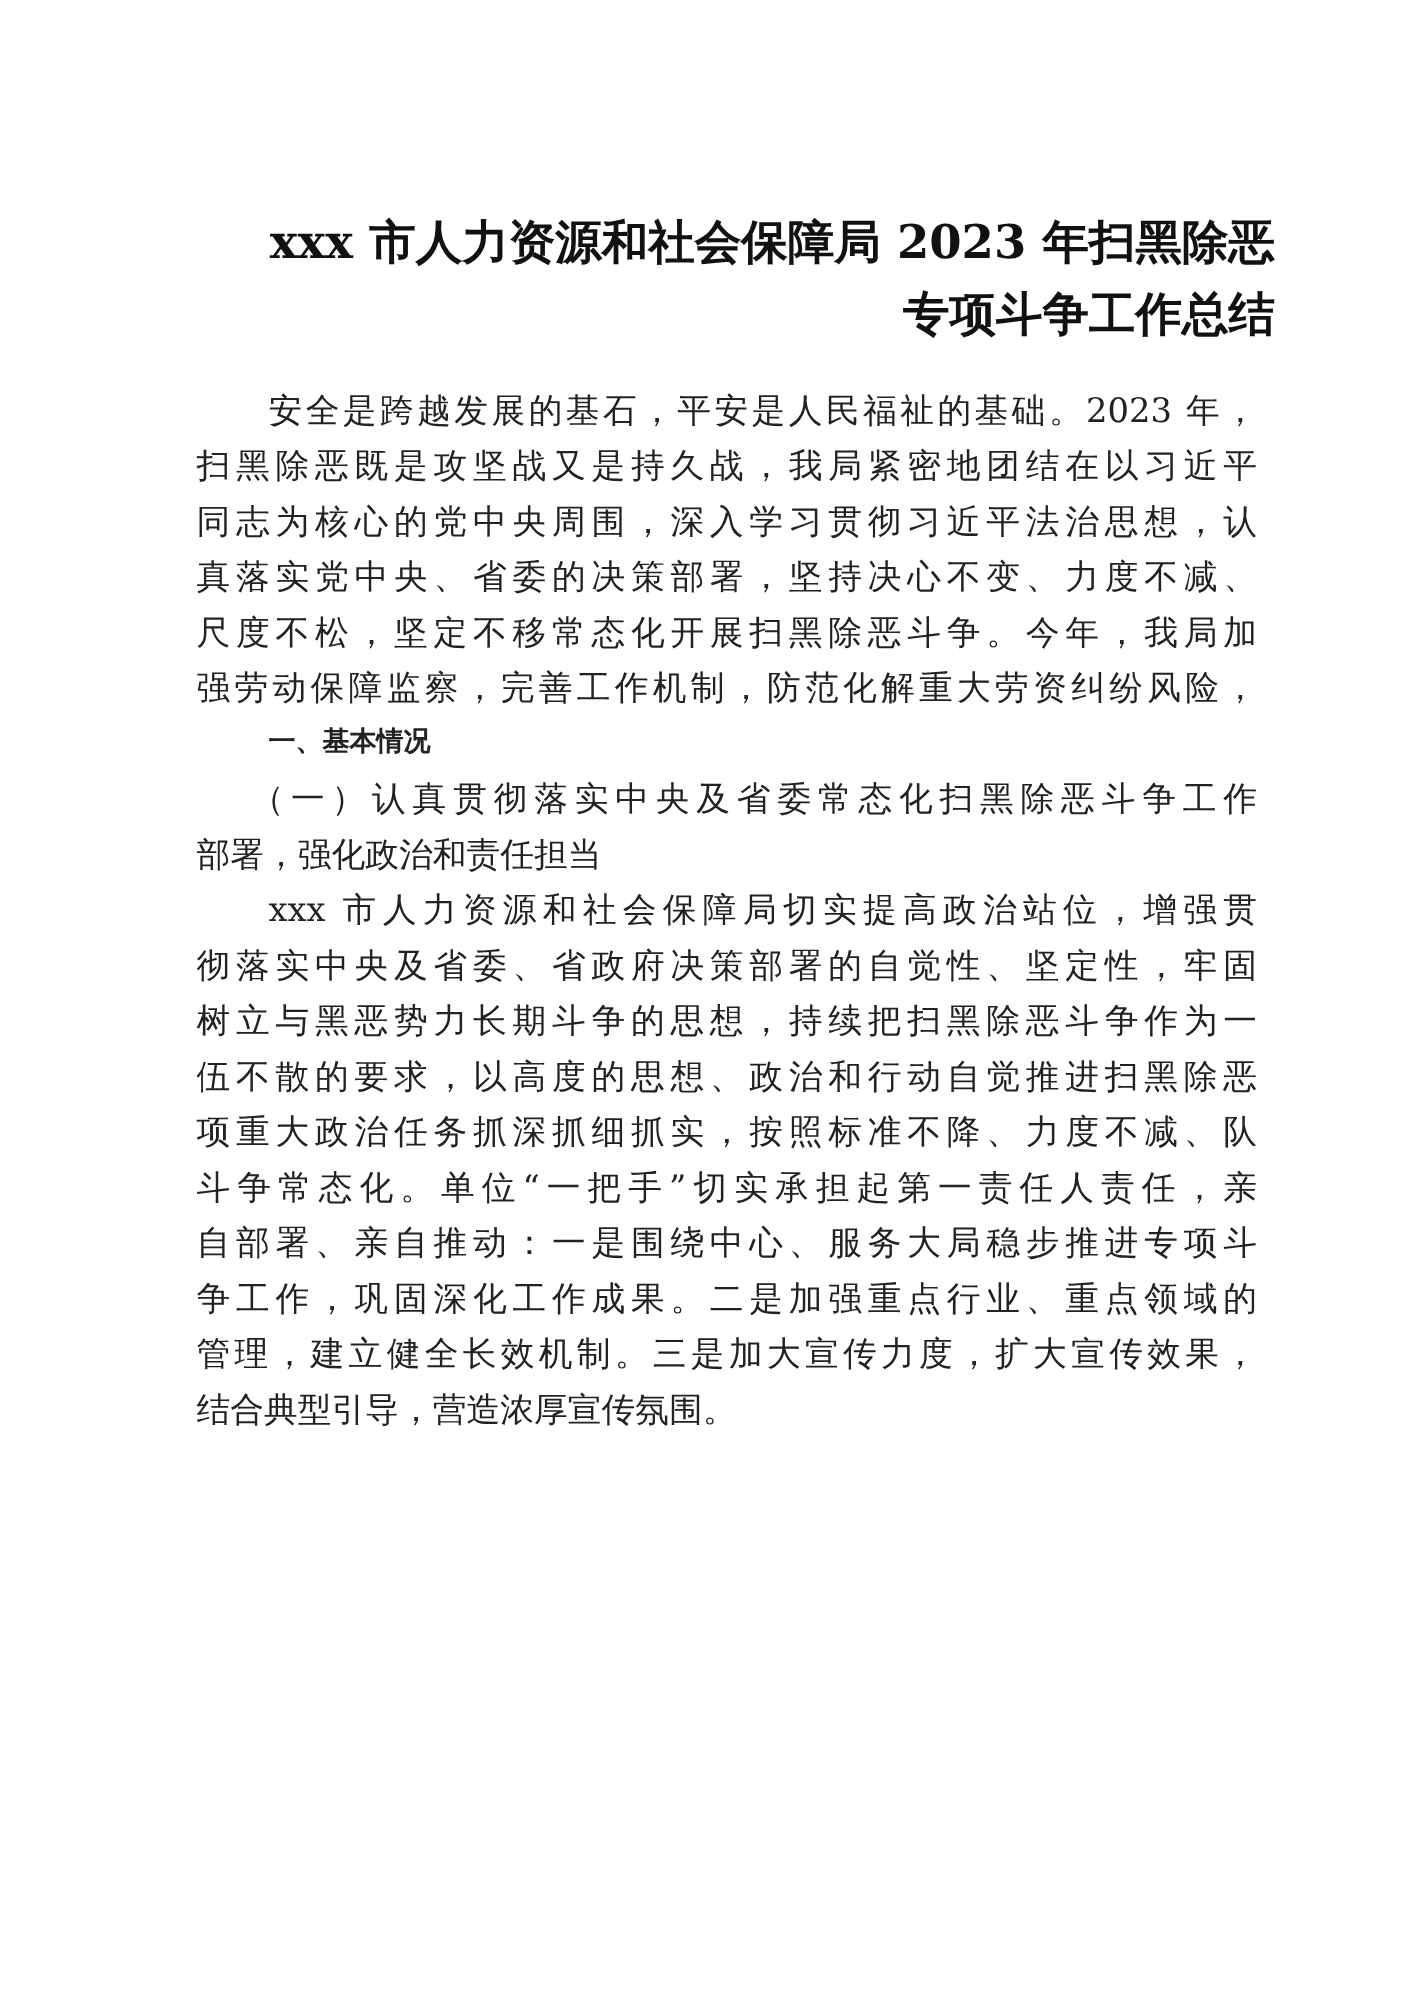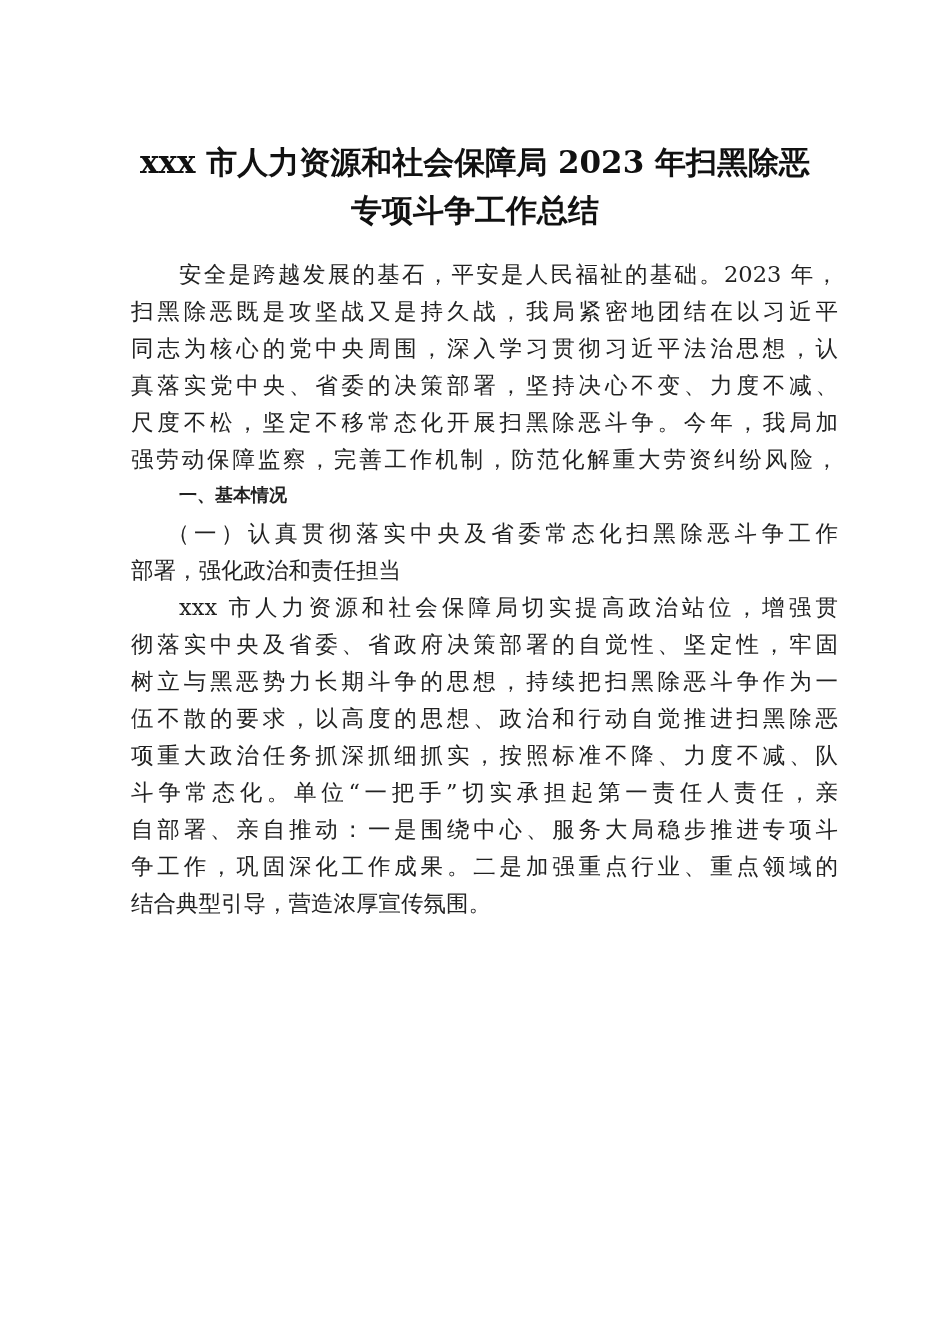--- a/index.html
+++ b/index.html
@@ -3,21 +3,21 @@
 <meta charset="utf-8">
 <style>
   html, body { margin: 0; padding: 0; background: #ffffff; }
   body { width: 950px; height: 1344px; position: relative; overflow: hidden; }
   .page {
     position: absolute; left: 0; top: 0; width: 950px; height: 1344px;
     background: #ffffff; color: #1a1a1a;
   }
   .title {
     position: absolute; left: 100px; width: 750px; top: 138px;
-    text-align: center;
+    text-align: right;
     font-family: "DejaVu Serif", "Liberation Serif", serif;
     font-weight: bold; font-size: 31px; line-height: 48px; color: #111;
     letter-spacing: 0px;
   }
   .title div { white-space: nowrap; }
   .body {
     position: absolute; left: 118px; width: 720px; top: 256px;
     font-family: "DejaVu Serif", "Liberation Serif", serif;
     font-size: 22.5px; line-height: 37px; color: #222;
   }
@@ -60,17 +60,18 @@
 
     <div class="para">
       <div class="line indent">xxx 市人力资源和社会保障局切实提高政治站位，增强贯</div>
       <div class="line">彻落实中央及省委、省政府决策部署的自觉性、坚定性，牢固</div>
       <div class="line">树立与黑恶势力长期斗争的思想，持续把扫黑除恶斗争作为一</div>
       <div class="line">伍不散的要求，以高度的思想、政治和行动自觉推进扫黑除恶</div>
       <div class="line">项重大政治任务抓深抓细抓实，按照标准不降、力度不减、队</div>
       <div class="line">斗争常态化。单位“一把手”切实承担起第一责任人责任，亲</div>
       <div class="line">自部署、亲自推动：一是围绕中心、服务大局稳步推进专项斗</div>
       <div class="line">争工作，巩固深化工作成果。二是加强重点行业、重点领域的</div>
+      <div class="line">管理，建立健全长效机制。三是加大宣传力度，扩大宣传效果，</div>
       <div class="line last">结合典型引导，营造浓厚宣传氛围。</div>
     </div>
 
   </div>
 </div>
 
 </body></html>

